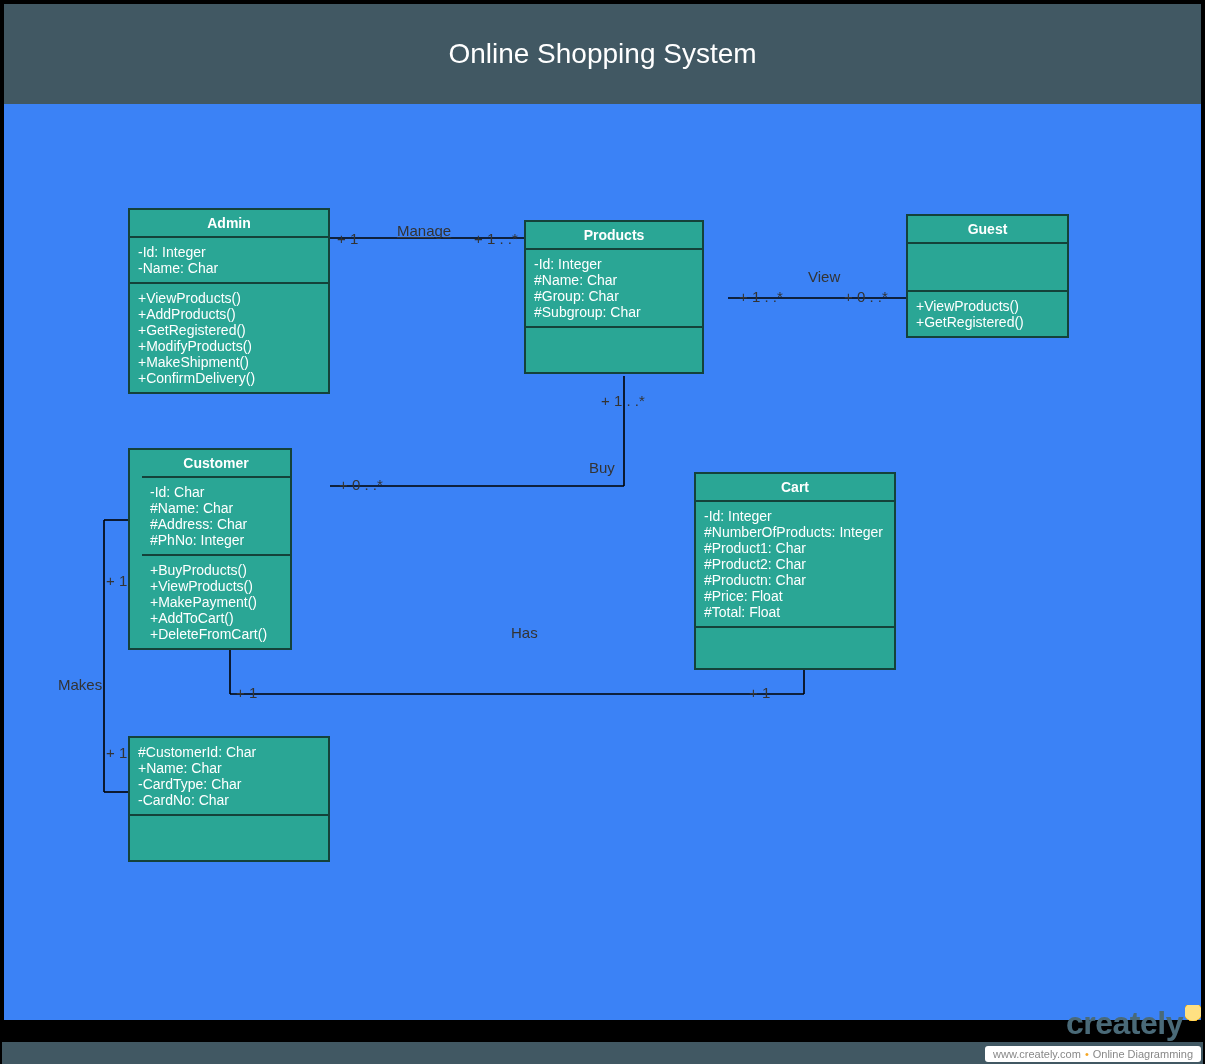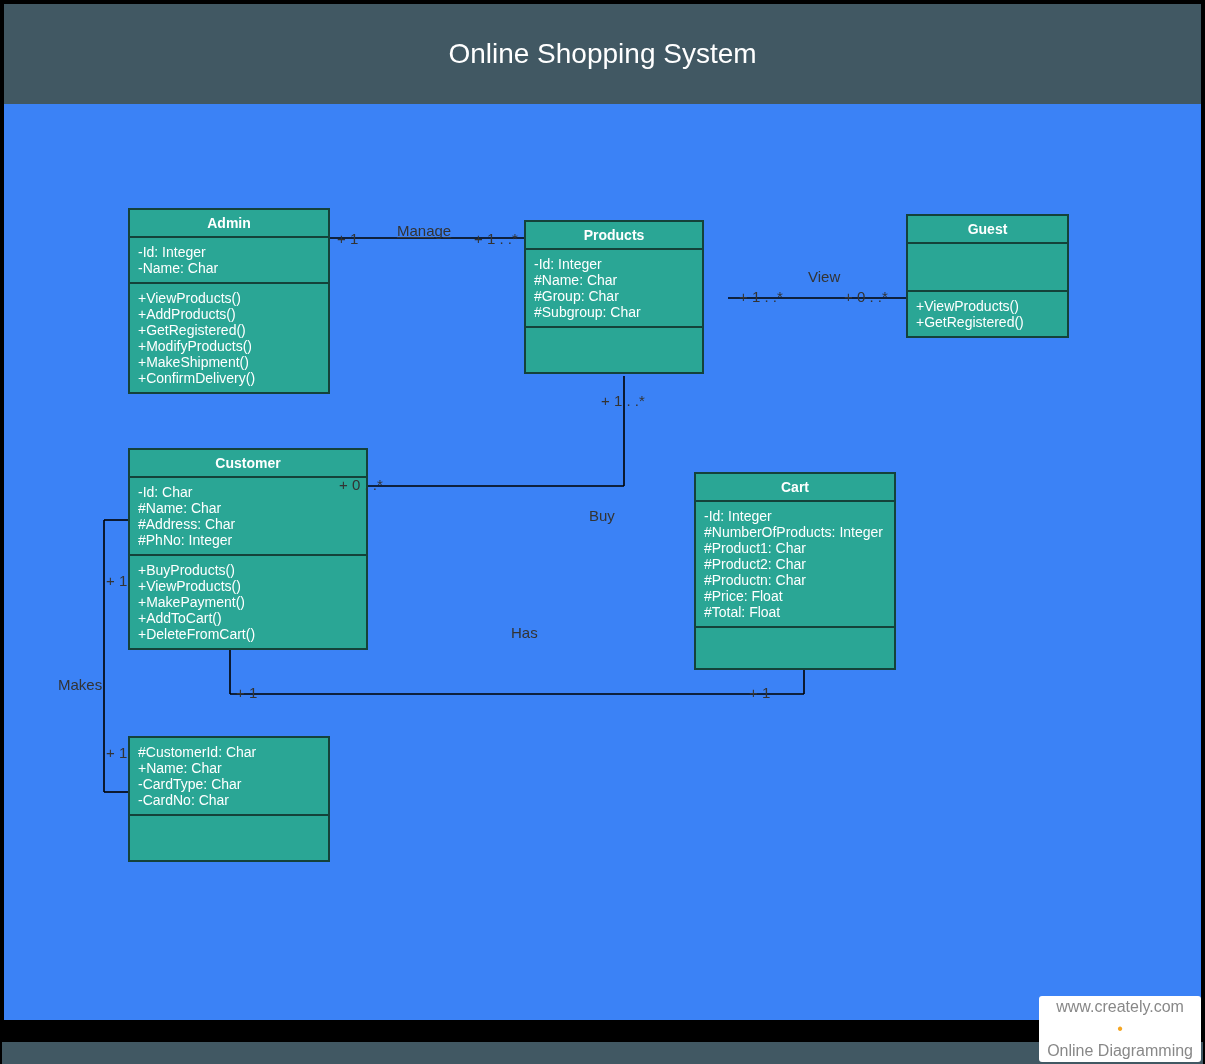--- a/index.html
+++ b/index.html
@@ -62,26 +62,25 @@
     left: 2px; bottom: 0;
     width: 1201px; height: 22px;
     background: #415863;
   }
   .footer-box {
     position: absolute;
     right: 4px; bottom: 2px;
     background: #fff;
     border-radius: 3px;
     padding: 2px 8px;
-    font-size: 16px;
+    font-size: 11px;
     color: #888;
     display: flex;
     align-items: center;
     gap: 4px;
-    flex-direction: column;
   }
   .creately-logo {
     position: absolute;
     right: 4px; bottom: 22px;
     font-weight: bold;
     color: #4a6a78;
     font-size: 32px;
     letter-spacing: -0.5px;
     display: flex;
     align-items: flex-start;
@@ -157,21 +156,21 @@
 
     <div class="uml" style="left:902px; top:110px; width:163px;">
       <div class="head">Guest</div>
       <div class="section" style="min-height:48px;"></div>
       <div class="section">
         <div>+ViewProducts()</div>
         <div>+GetRegistered()</div>
       </div>
     </div>
 
-    <div class="uml" style="left:124px; top:344px; width:240px;">
+    <div class="uml" style="left:124px; top:344px; width:164px;padding-left:12px;">
       <div class="head">Customer</div>
       <div class="section">
         <div>-Id: Char</div>
         <div>#Name: Char</div>
         <div>#Address: Char</div>
         <div>#PhNo: Integer</div>
       </div>
       <div class="section">
         <div>+BuyProducts()</div>
         <div>+ViewProducts()</div>
@@ -206,21 +205,21 @@
     </div>
 
     <div class="label" style="left:393px; top:118px;text-decoration:underline;">Manage</div>
     <div class="label" style="left:333px; top:126px;">+ 1</div>
     <div class="label" style="left:470px; top:126px;">+ 1 . .*</div>
 
     <div class="label" style="left:804px; top:164px;">View</div>
     <div class="label" style="left:735px; top:184px;">+ 1 . .*</div>
     <div class="label" style="left:840px; top:184px;">+ 0 . .*</div>
 
-    <div class="label" style="left:585px; top:355px;margin-top:48px;">Buy</div>
+    <div class="label" style="left:585px; top:355px;">Buy</div>
     <div class="label" style="left:597px; top:288px;">+ 1 . .*</div>
     <div class="label" style="left:335px; top:372px;">+ 0 . .*</div>
 
     <div class="label" style="left:507px; top:520px;">Has</div>
     <div class="label" style="left:232px; top:580px;">+ 1</div>
     <div class="label" style="left:745px; top:580px;">+ 1</div>
 
     <div class="label" style="left:54px; top:572px;">Makes</div>
     <div class="label" style="left:102px; top:468px;">+ 1</div>
     <div class="label" style="left:102px; top:640px;">+ 1</div>

